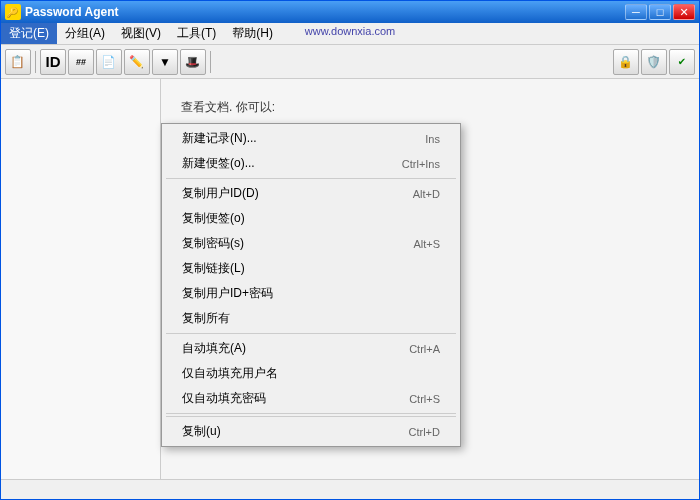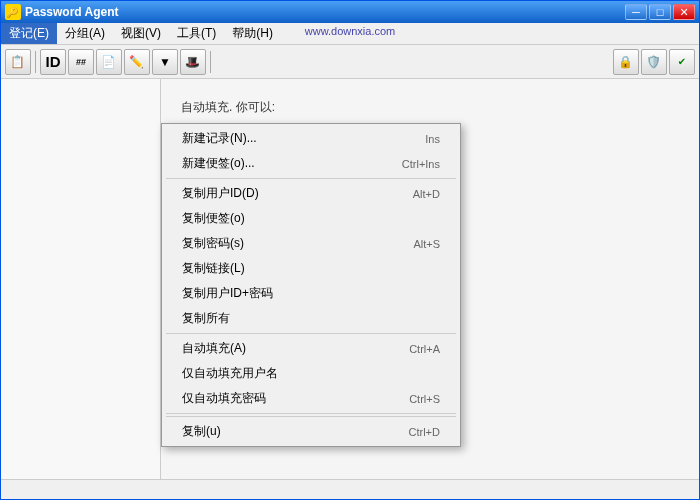--- a/index.html
+++ b/index.html
@@ -348,21 +348,21 @@
     </div>
   </div>
 
   <div class="main-area">
 
     <div class="sidebar">
     </div>
 
     <div class="content">
       <div class="content-section">
-        <div class="content-intro">自动填充. 你可以:</div>
+        <div class="content-intro">查看文档. 你可以:</div>
         <div class="content-link">
           <span class="link-icon">
             <svg width="14" height="16" viewBox="0 0 14 16">
               <rect x="0" y="0" width="10" height="14" fill="white" stroke="#999" stroke-width="1"></rect>
               <polygon points="10,0 14,4 10,4" fill="#ddd" stroke="#999" stroke-width="1"></polygon>
               <line x1="2" y1="6" x2="8" y2="6" stroke="#aaa" stroke-width="1"></line>
               <line x1="2" y1="8" x2="8" y2="8" stroke="#aaa" stroke-width="1"></line>
             </svg>
           </span>
           <a>新建一个文件</a>

